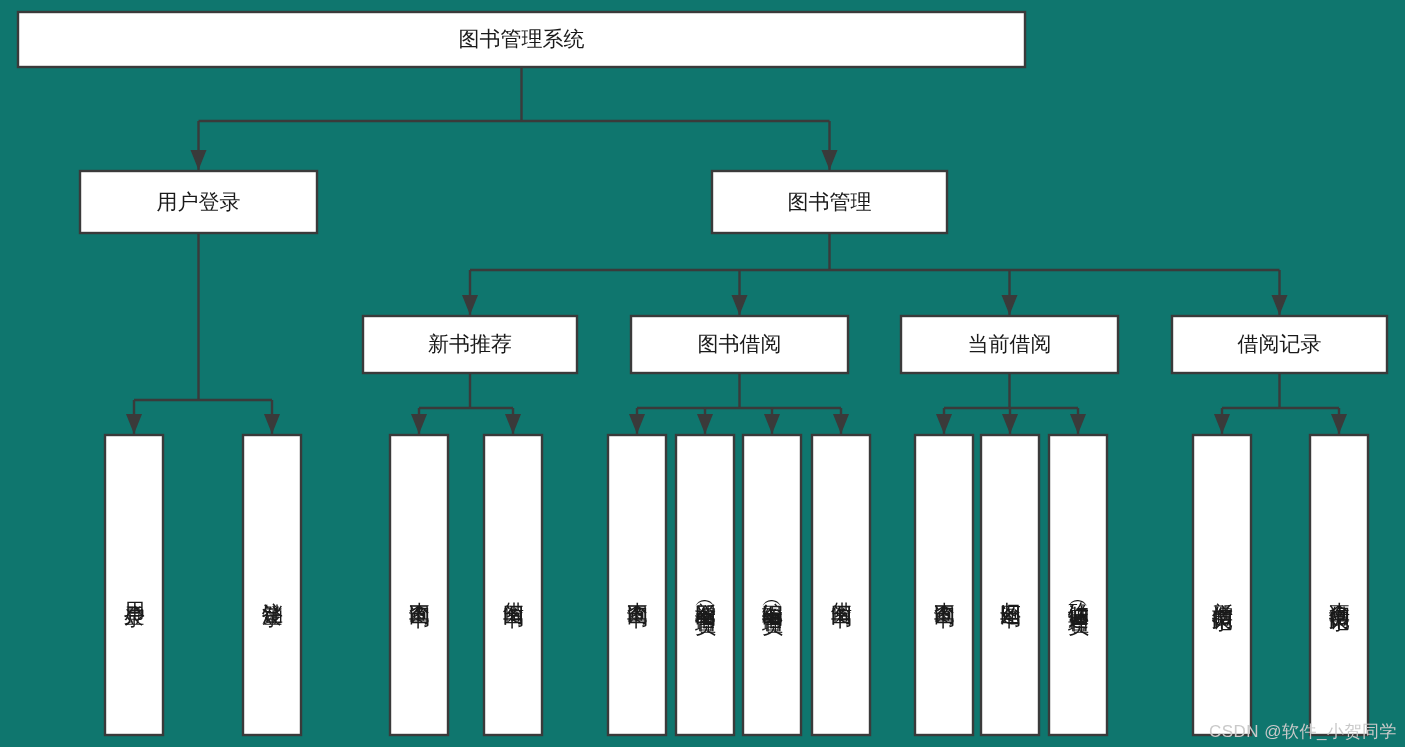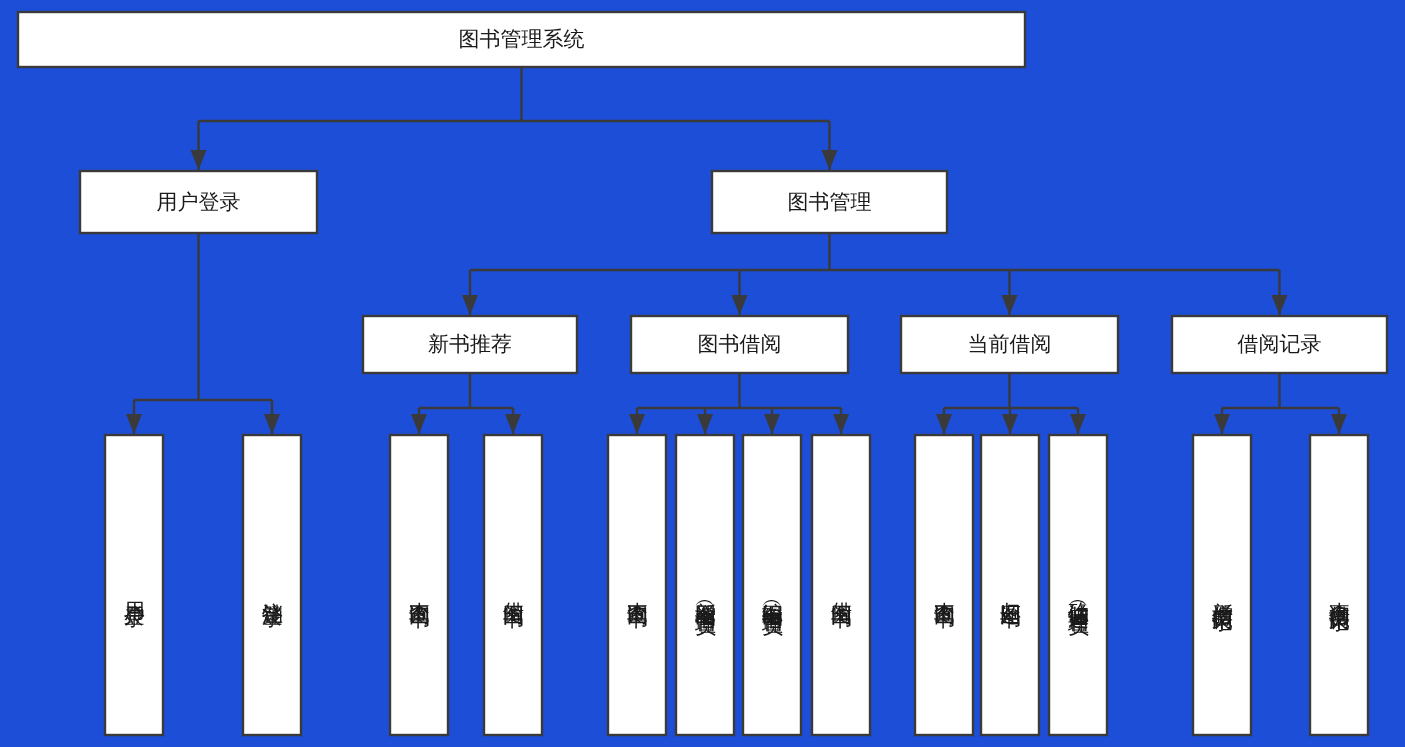--- a/index.html
+++ b/index.html
@@ -10,21 +10,21 @@
   body {
     width: 1405px;
     height: 747px;
     font-family: "Liberation Sans", sans-serif;
     overflow: hidden;
   }
   #diagram-root {
     position: relative;
     width: 1405px;
     height: 747px;
-    background: #1d4ed8;
+    background: #0f766e;
   }
   svg#tree-svg {
     position: absolute;
     left: 0;
     top: 0;
     width: 1405px;
     height: 747px;
     display: block;
   }
   .node-box {
@@ -207,14 +207,15 @@
           <rect x="1193" y="435" width="58" height="300" class="node-box"></rect>
           <text x="1223" y="585" class="node-label-v">新增借阅记录</text>
         </g>
         <g>
           <rect x="1310" y="435" width="58" height="300" class="node-box"></rect>
           <text x="1340" y="585" class="node-label-v">查询借阅记录</text>
         </g>
       </g>
   </svg>
 
+  <div class="watermark">CSDN @软件_小贺同学</div>
 
 </div>
 
 </body></html>

